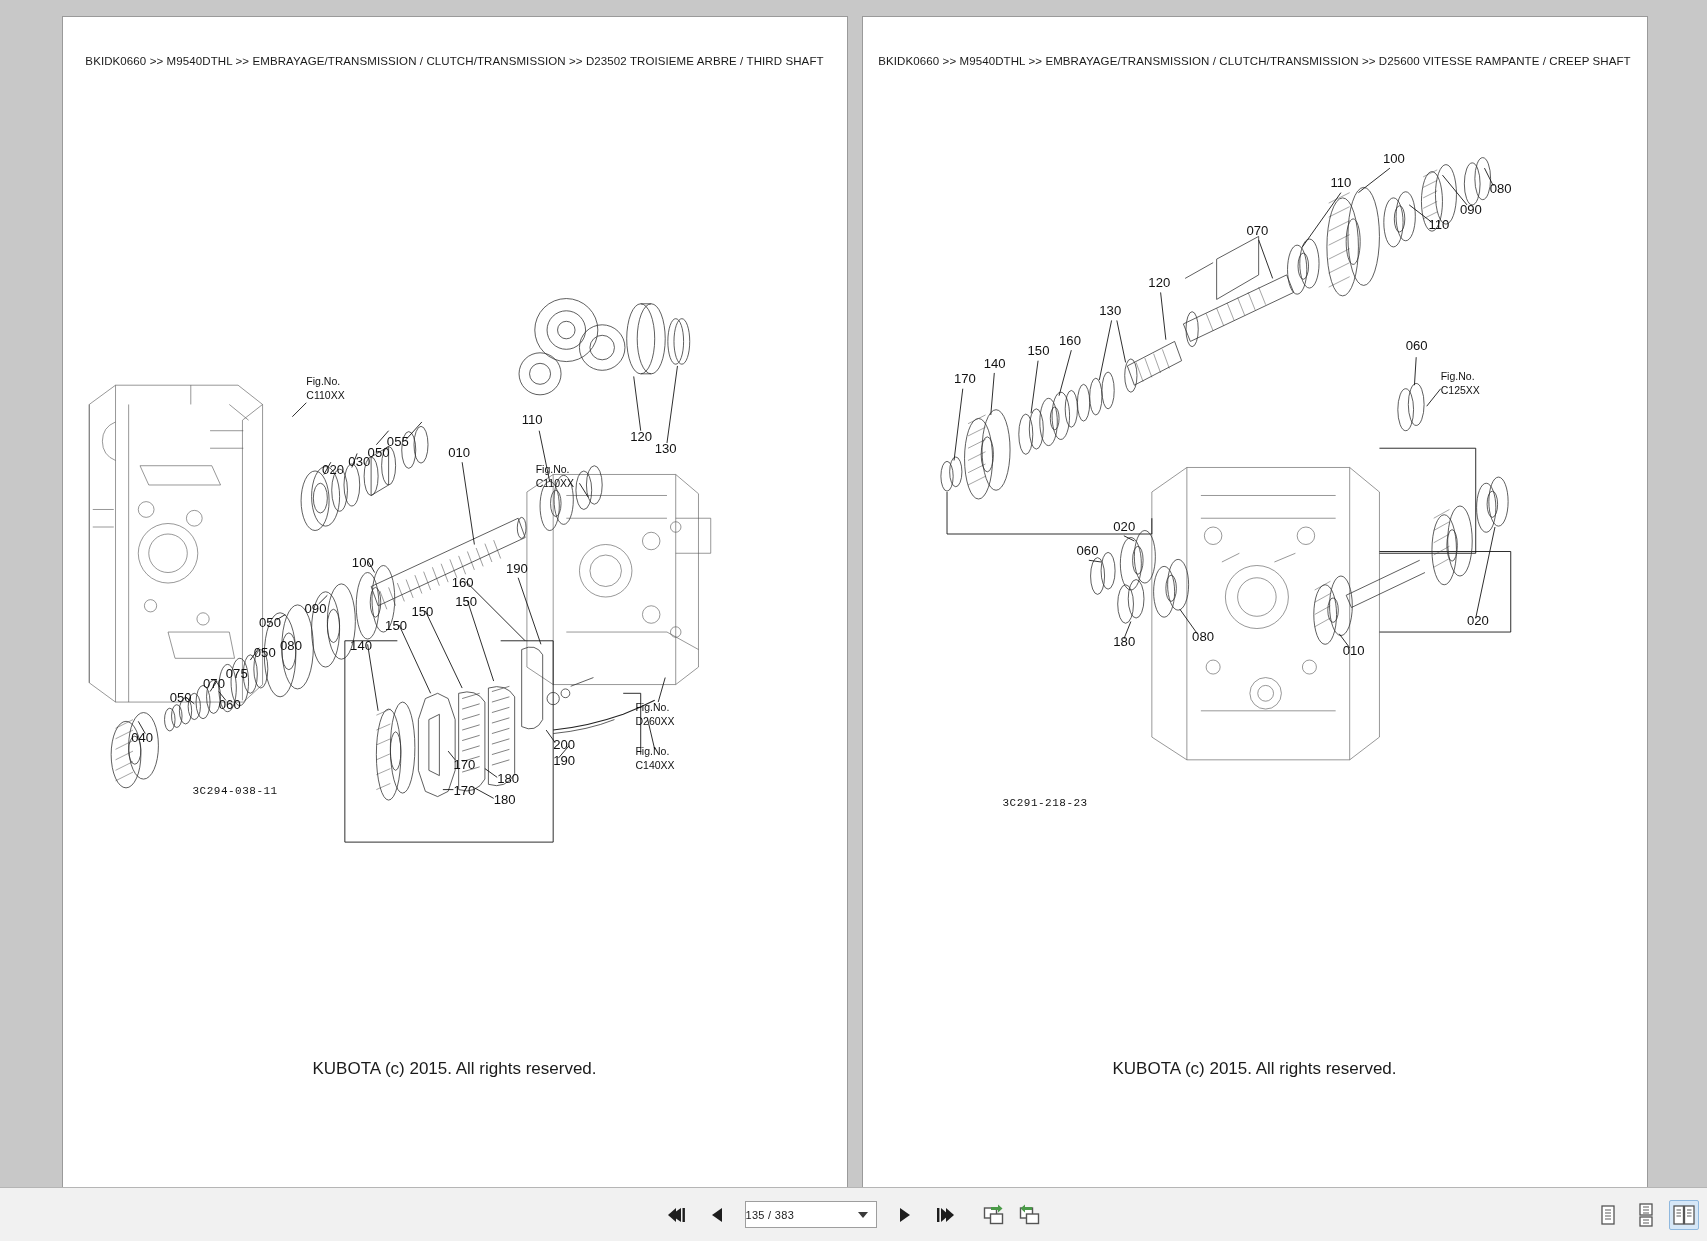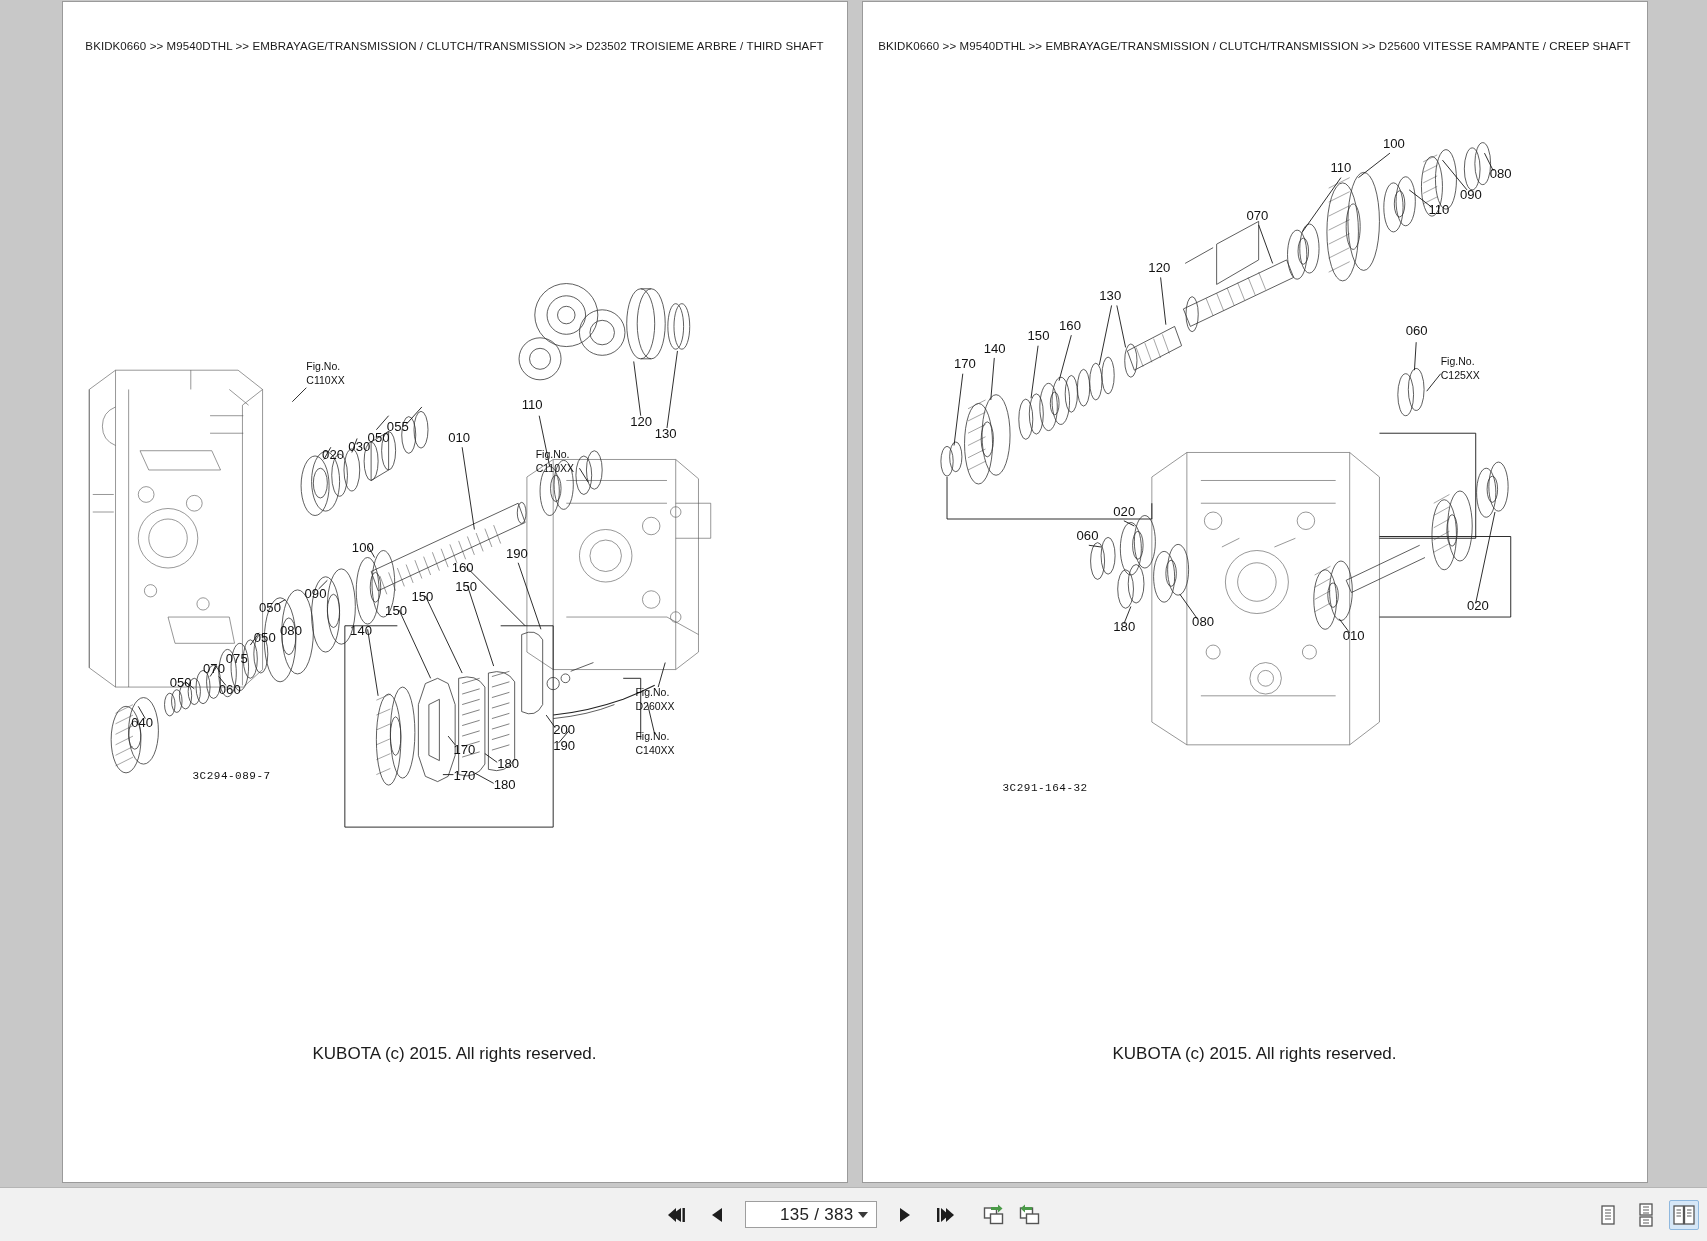--- a/index.html
+++ b/index.html
@@ -21,21 +21,21 @@
     align-items: flex-start;
     gap: 14px;
   }
 
   .page {
     position: relative;
     width: 786px;
     height: 1182px;
     background: #ffffff;
     border: 1px solid #9a9a9a;
-    margin-top: 1px;
+    margin-top: 16px;
     overflow: hidden;
   }
   .page.left  { margin-left: 2px; }
   .page.right { }
 
   .breadcrumb {
     position: absolute;
     top: 38px;
     left: 0; right: 0;
     text-align: center;
@@ -109,22 +109,22 @@
     position: relative;
     width: 132px; height: 27px;
     background: #fff;
     border: 1px solid #9e9e9e;
     display: flex;
     align-items: center;
     padding-right: 22px;
   }
   #page-select-value {
     flex: 1;
-    text-align: right;
-    font-size: 17px;
+    text-align: left;
+    font-size: 11px;
     color: #222;
     letter-spacing: 0.3px;
   }
   #page-select-arrow {
     position: absolute;
     right: 8px; top: 50%;
     transform: translateY(-50%);
     width: 0; height: 0;
     border-left: 5px solid transparent;
     border-right: 5px solid transparent;
@@ -422,21 +422,21 @@
         <text class="lbl-sm" x="654" y="650">Fig.No.</text>
         <text class="lbl-sm" x="654" y="666">D260XX</text>
         <path class="ln" d="M680 640 L688 612"></path>
         <text class="lbl-sm" x="654" y="700">Fig.No.</text>
         <text class="lbl-sm" x="654" y="716">C140XX</text>
         <path class="ln" d="M676 694 L668 660"></path>
         <path class="ln" d="M640 630 L660 630 L660 700"></path>
       </svg>
     </div>
 
-    <div class="drawing-no" style="left:130px; bottom:400px;">3C294-089-7</div>
+    <div class="drawing-no" style="left:130px; bottom:400px;">3C294-038-11</div>
     <div class="footer-note">KUBOTA (c) 2015. All rights reserved.</div>
   </div>
 
   <div class="page right">
     <div class="breadcrumb">BKIDK0660 &gt;&gt; M9540DTHL &gt;&gt; EMBRAYAGE/TRANSMISSION / CLUTCH/TRANSMISSION &gt;&gt; D25600   VITESSE RAMPANTE / CREEP SHAFT</div>
 
     <div class="diagram">
       <svg viewBox="0 0 786 880" xmlns="http://www.w3.org/2000/svg">
 
         <g class="sh-l">
@@ -645,21 +645,21 @@
         <text class="lbl" x="376" y="570">080</text>
         <path class="ln" d="M382 562 L362 534"></path>
 
         <text class="lbl" x="690" y="552">020</text>
         <path class="ln" d="M700 544 L722 440"></path>
         <text class="lbl" x="548" y="586">010</text>
         <path class="ln" d="M556 578 L544 562"></path>
       </svg>
     </div>
 
-    <div class="drawing-no" style="left:140px; bottom:388px;">3C291-164-32</div>
+    <div class="drawing-no" style="left:140px; bottom:388px;">3C291-218-23</div>
     <div class="footer-note">KUBOTA (c) 2015. All rights reserved.</div>
   </div>
 </div>
 
 <div id="toolbar">
 
   <div class="nav-group">
 
     <div class="tbtn" title="first">
       <svg width="22" height="18" viewBox="0 0 22 18">

